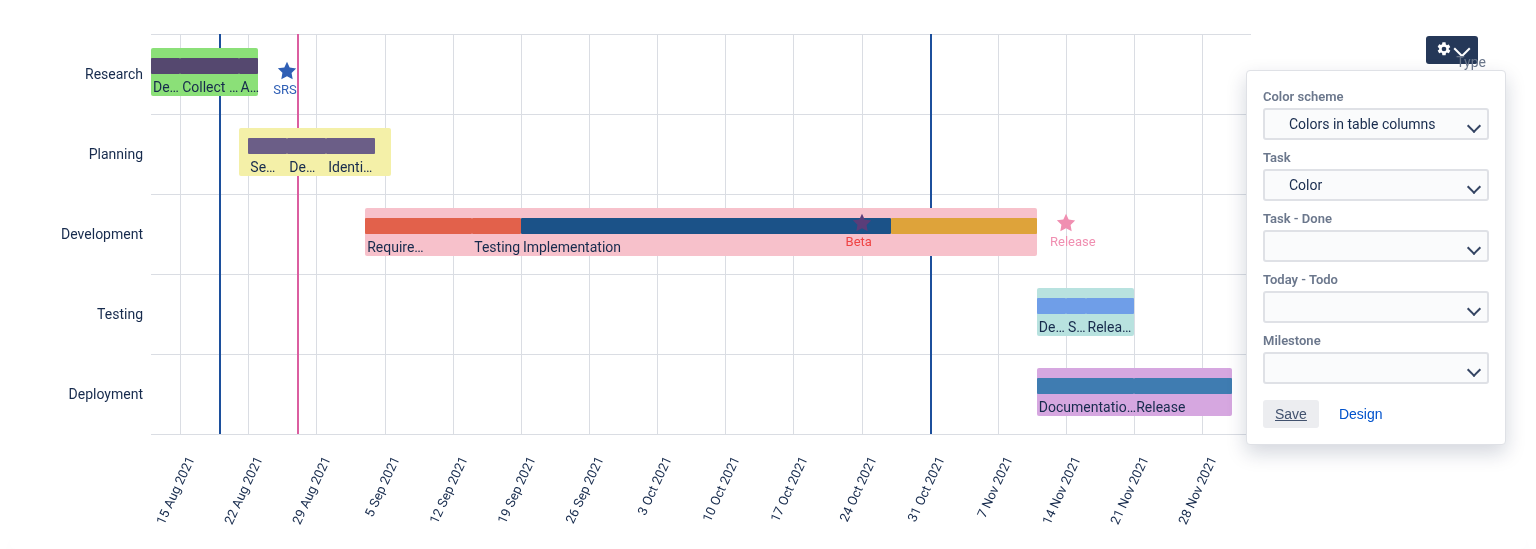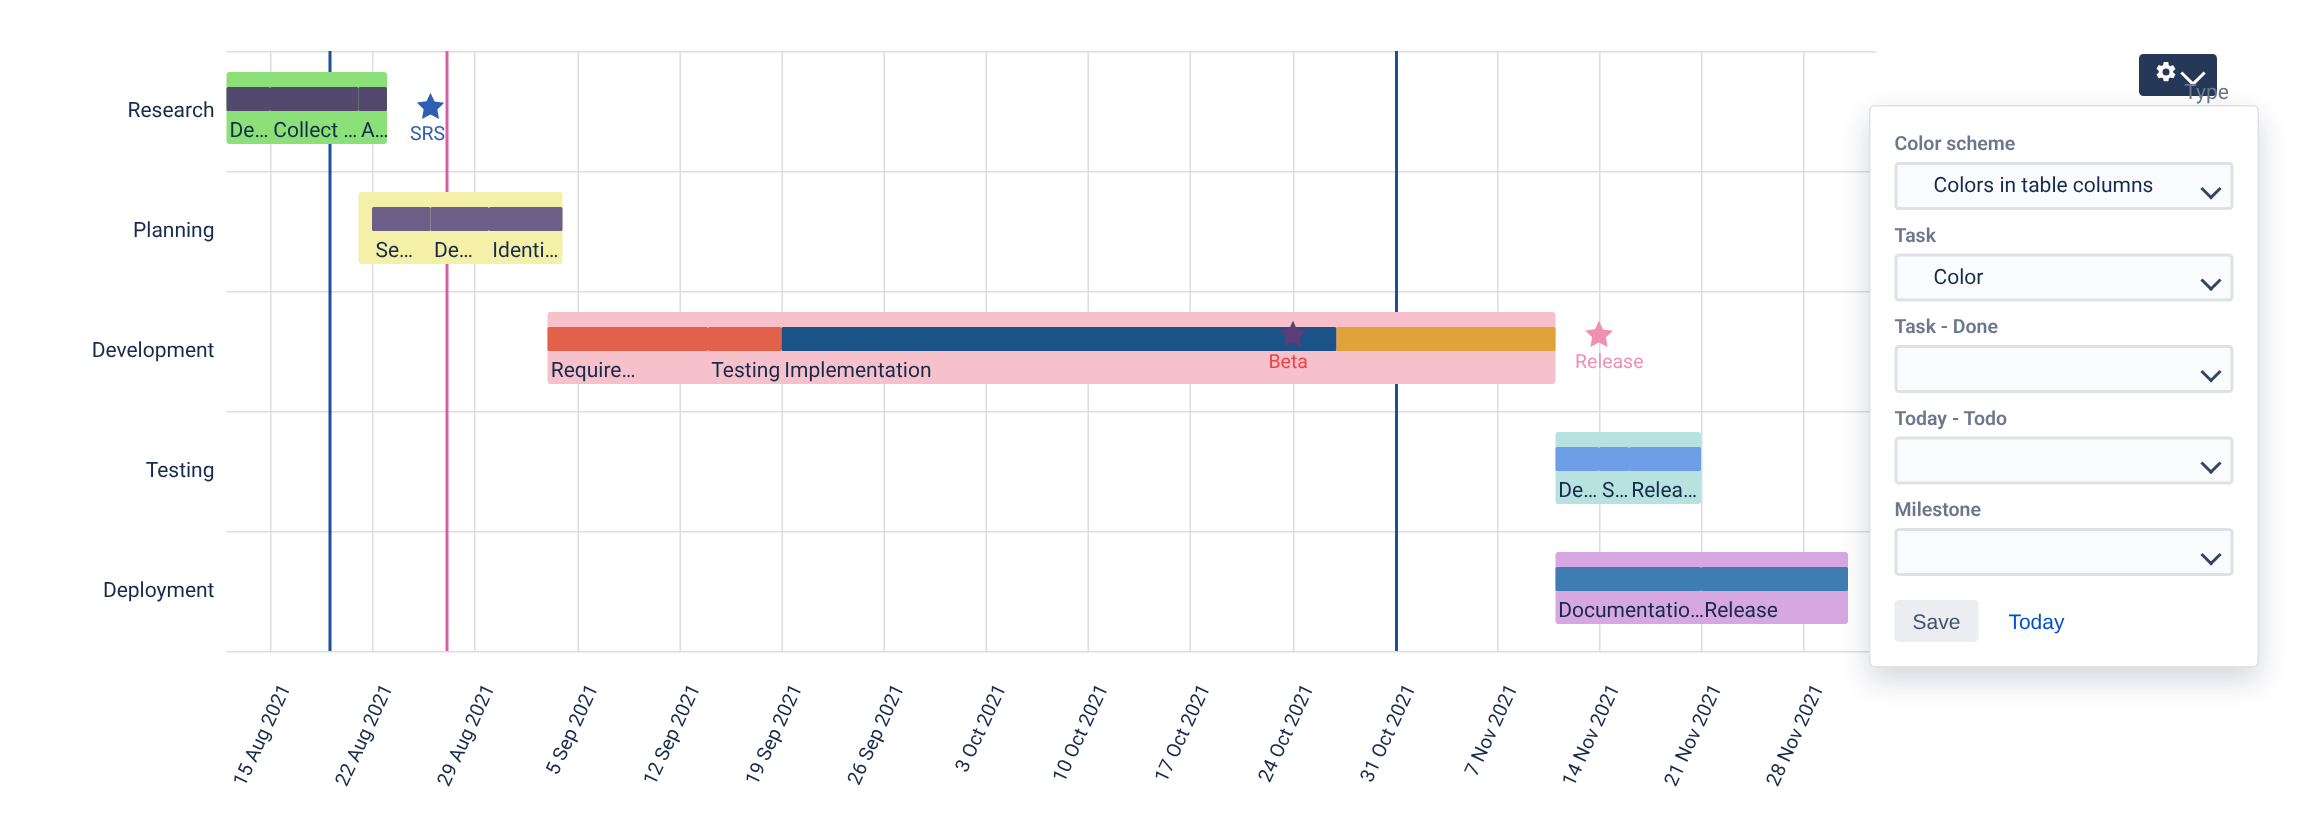--- a/index.html
+++ b/index.html
@@ -191,20 +191,21 @@
     display: flex; align-items: center; gap: 16px;
   }
   .btn-save {
     background: #ecedf0;
     border: none;
     border-radius: 3px;
     font-size: 14px;
     color: #42526e;
     padding: 6px 12px;
     cursor: pointer;
+    text-decoration: underline;
   }
   .btn-cancel {
     background: none; border: none;
     color: #0052cc;
     font-size: 14px;
     cursor: pointer;
     padding: 6px 4px;
   }
 </style>
 </head>
@@ -252,21 +253,21 @@
         <div class="marker-line blue" style="left: 778.761px; top: 0px; height: 400px;"></div>
         <div class="bar-group" style="left: 0px; width: 107.08px; top: 14px;">
           <div class="outer" style="background: rgb(139, 224, 120);"></div>
           <div class="bar-inner" style="left: 0px; width: 29.2035px; background: rgb(85, 72, 111);"></div>
           <div class="sub-label" style="left: 0px; width: 29.2035px;">De…</div>
           <div class="bar-inner" style="left: 29.2035px; width: 58.4071px; background: rgb(85, 72, 111);"></div>
           <div class="sub-label" style="left: 29.2035px; width: 58.4071px;">Collect …</div>
           <div class="bar-inner" style="left: 87.6106px; width: 19.469px; background: rgb(85, 72, 111);"></div>
           <div class="sub-label" style="left: 87.6106px; width: 19.469px;">A…</div>
         </div>
-        <div class="bar-group" style="left: 87.6106px; width: 136.283px; top: 94px;">
+        <div class="bar-group" style="left: 87.6106px; width: 136.283px; top: 94px; padding-left: 16px;">
           <div class="outer" style="background: rgb(244, 240, 168);"></div>
           <div class="bar-inner" style="left: 9.73451px; width: 38.9381px; background: rgb(107, 94, 135);"></div>
           <div class="sub-label" style="left: 9.73451px; width: 38.9381px;">Se…</div>
           <div class="bar-inner" style="left: 48.6726px; width: 38.9381px; background: rgb(107, 94, 135);"></div>
           <div class="sub-label" style="left: 48.6726px; width: 38.9381px;">De…</div>
           <div class="bar-inner" style="left: 87.6106px; width: 48.6726px; background: rgb(107, 94, 135);"></div>
           <div class="sub-label" style="left: 87.6106px; width: 48.6726px;">Identif…</div>
         </div>
         <div class="bar-group" style="left: 214.159px; width: 671.681px; top: 174px;">
           <div class="outer" style="background: rgb(247, 193, 203);"></div>
@@ -371,17 +372,17 @@
     </div>
 
     <div class="fld-label">Milestone</div>
     <div class="sel">
       <span></span>
       <span class="chev"></span>
     </div>
 
     <div class="pop-actions">
       <button class="btn-save">Save</button>
-      <button class="btn-cancel">Today</button>
+      <button class="btn-cancel">Design</button>
     </div>
   </div>
 
 </div>
 
 </body></html>

